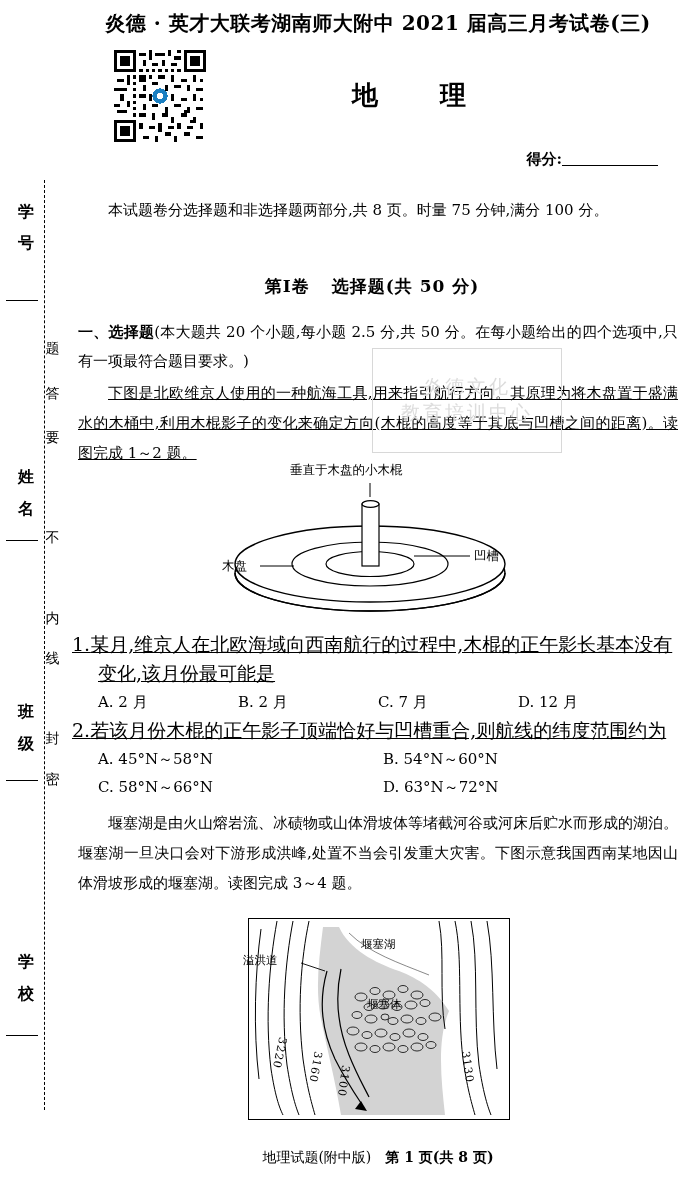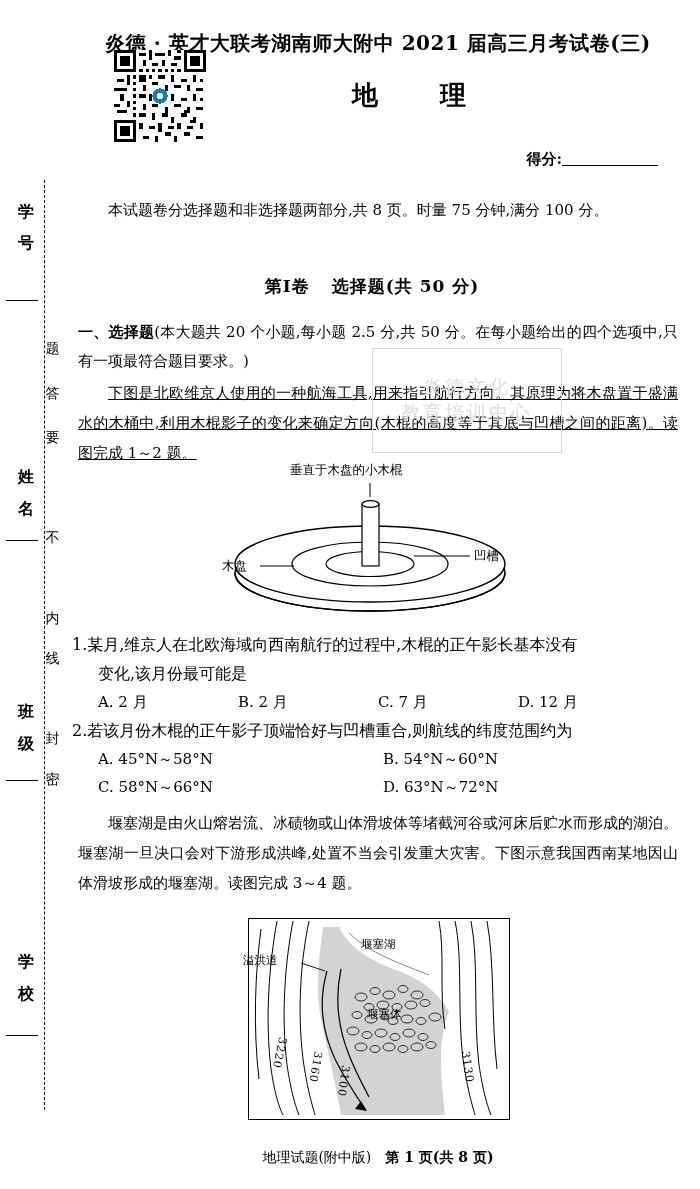--- a/index.html
+++ b/index.html
@@ -33,21 +33,21 @@
   }
   .vrule{
     position:absolute;left:6px;width:32px;border-top:1px solid #000;
   }
 
   
   .content{
     position:absolute;left:72px;top:0;width:612px;height:1189px;
   }
   .doc-title{
-    margin-top:30px;
+    margin-top:10px;
     font-size:20px;font-weight:bold;
     text-align:center;
     letter-spacing:0.5px;
     white-space:nowrap;
   }
   .subject{
     position:absolute;left:280px;top:78px;
     font-size:26px;font-weight:bold;letter-spacing:18px;
   }
   .score{
@@ -91,21 +91,21 @@
     text-align:center;padding-top:24px;box-sizing:border-box;
     letter-spacing:3px;
     pointer-events:none;
   }
 
   
   .fig1{position:absolute;left:130px;top:478px;width:370px;height:140px;}
   .fig1 .lbl{position:absolute;font-size:12.5px;white-space:nowrap;}
 
   .q1{position:absolute;left:0px;top:630px;width:612px;}
-  .qline{font-size:16px;line-height:29px;}
+  .qline{font-size:19px;line-height:29px;text-decoration:underline;}
   .qline.ind{padding-left:26px;}
   .opts{display:flex;font-size:15px;line-height:28px;padding-left:26px;}
   .opts span{display:inline-block;}
   .o4 span{width:140px;}
   .o2 span{width:285px;}
 
   .passage2{position:absolute;left:6px;top:808px;width:600px;}
 
   
   .fig2{position:absolute;left:176px;top:918px;width:260px;height:200px;border:1px solid #000;}
@@ -389,21 +389,21 @@
             <ellipse cx="144" cy="102" rx="5" ry="3.5"></ellipse>
           <ellipse cx="136" cy="98" rx="4" ry="3"></ellipse>
         </g>
 
         <path d="M100,14 C120,34 150,44 180,56" fill="none" stroke="#555" stroke-width="0.7"></path>
 
         <line x1="52" y1="44" x2="76" y2="52" stroke="#000" stroke-width="0.9"></line>
       </svg>
       <div class="lbl" style="left:112px;top:18px;">堰塞湖</div>
       <div class="lbl" style="left:-6px;top:34px;">溢洪道</div>
-      <div class="lbl" style="left:118px;top:88px;text-align:center;">堰塞体</div>
+      <div class="lbl" style="left:118px;top:78px;text-align:center;">堰塞体</div>
       <div class="vlbl" style="left:24px;top:118px;transform:rotate(12deg);">3220</div>
       <div class="vlbl" style="left:60px;top:132px;transform:rotate(10deg);">3160</div>
       <div class="vlbl" style="left:88px;top:146px;transform:rotate(8deg);">3100</div>
       <div class="vlbl" style="left:212px;top:132px;transform:rotate(-8deg);">3130</div>
     </div>
 
     <div class="footer">
       <span>地理试题(附中版)</span><span class="gap"></span><b>第 1 页(共 8 页)</b>
     </div>
 

